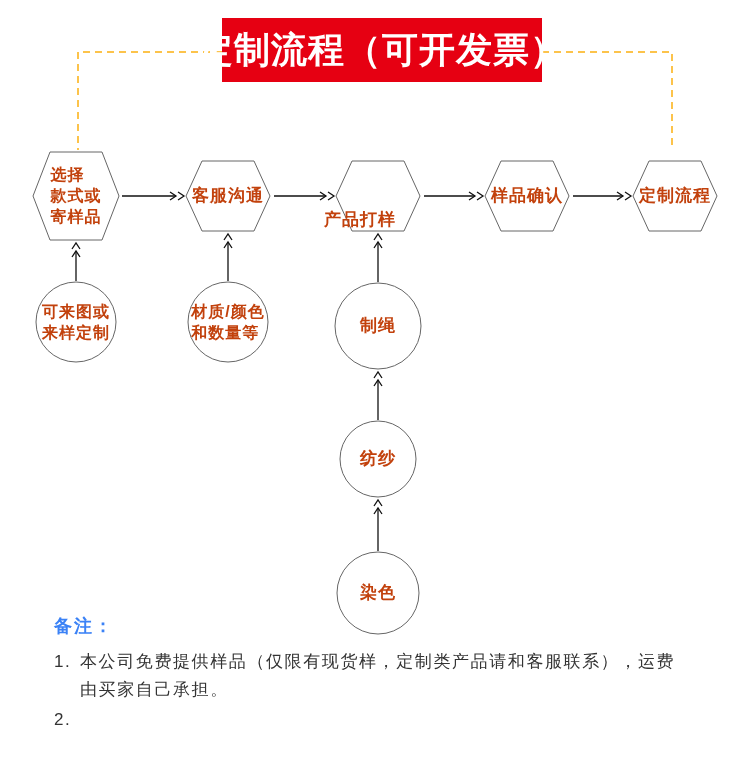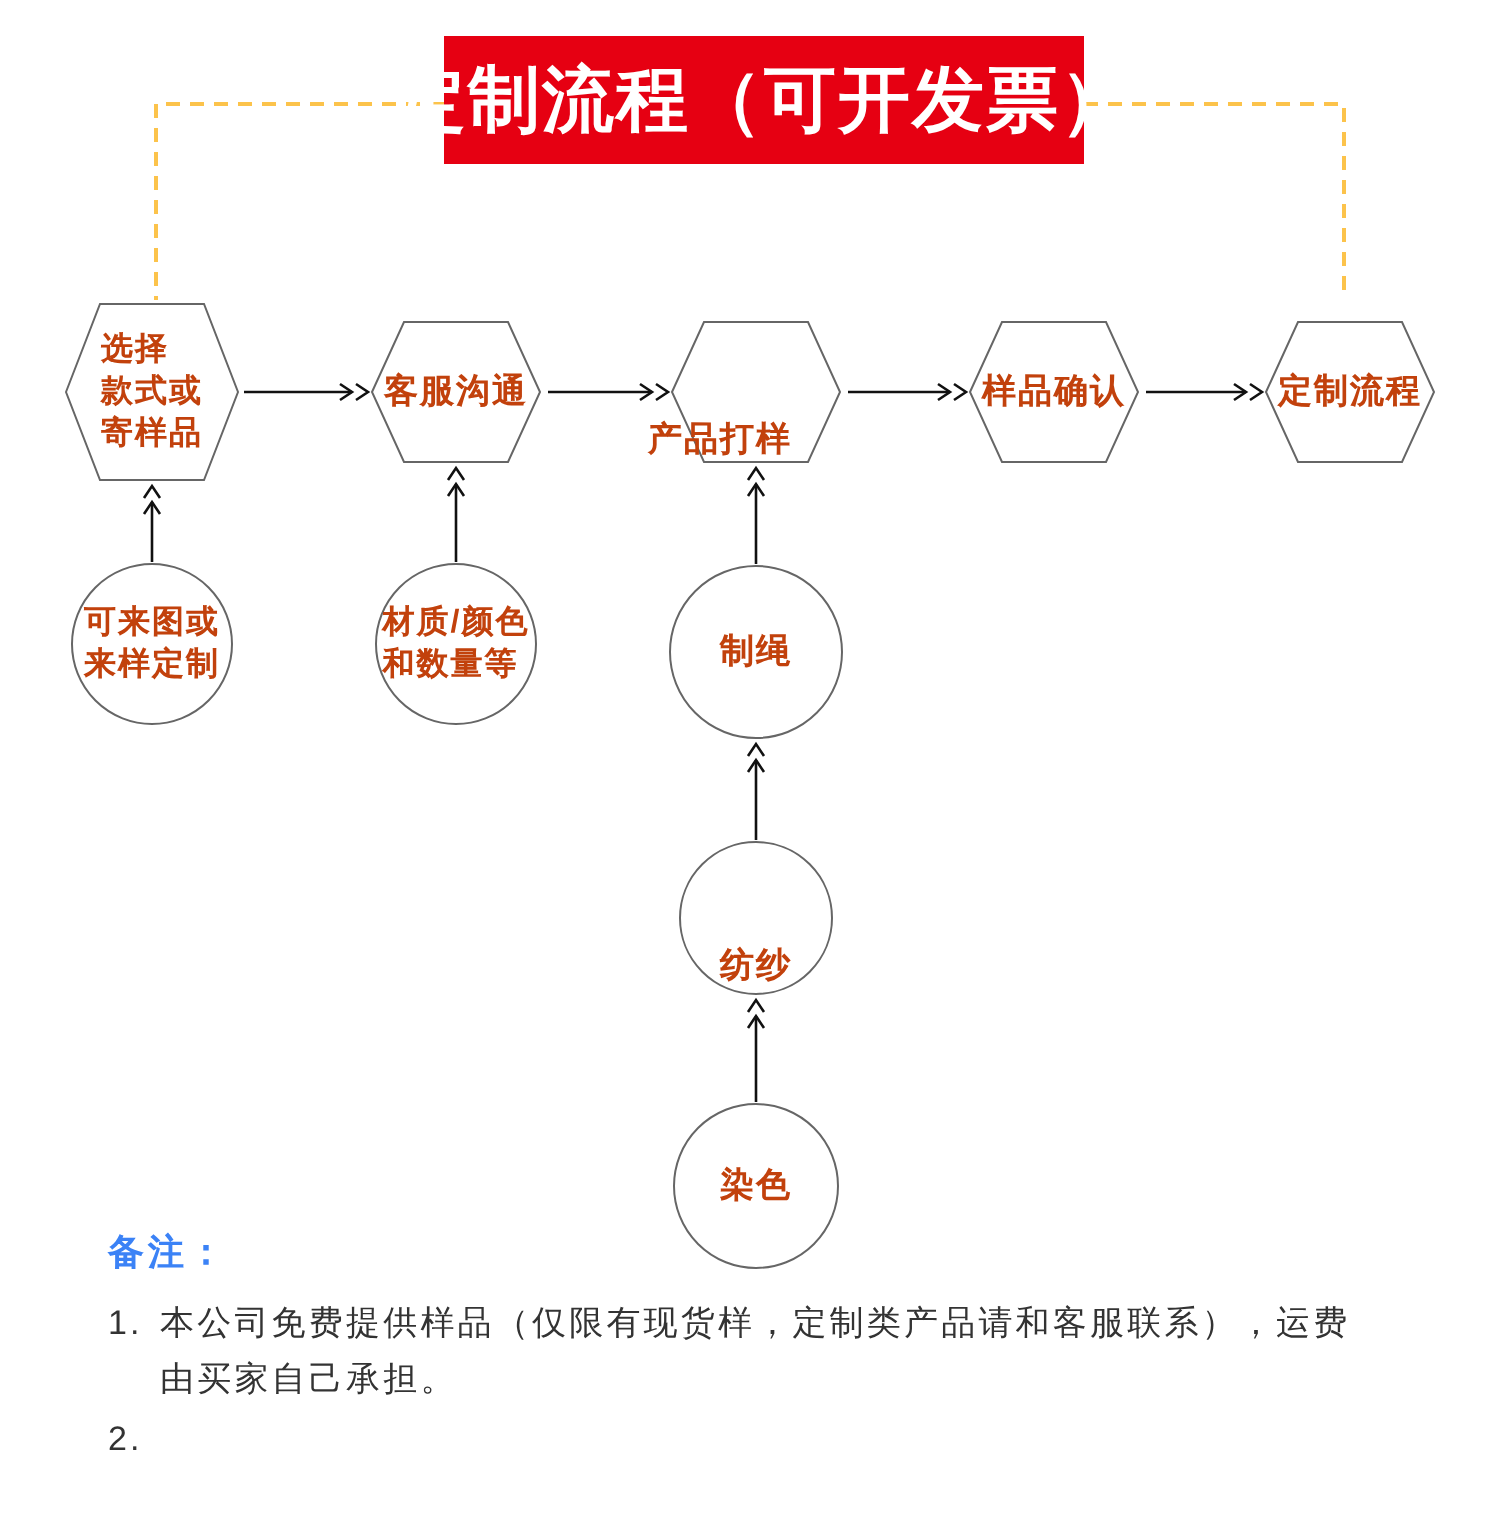--- a/index.html
+++ b/index.html
@@ -128,21 +128,21 @@
   <div class="node-label single" style="left:228px; top:196px;">客服沟通</div>
   <div class="node-label single" style="left:360px; top:196px;margin-top:24px;">产品打样</div>
   <div class="node-label single" style="left:527px; top:196px;">样品确认</div>
   <div class="node-label single" style="left:675px; top:196px;">定制流程</div>
 
   <div class="node-label" style="left:228px; top:322px;">材质/颜色
 和数量等</div>
   <div class="node-label" style="left:76px; top:322px;">可来图或
 来样定制</div>
   <div class="node-label single" style="left:378px; top:326px;">制绳</div>
-  <div class="node-label single" style="left:378px; top:483px;">纺纱</div>
+  <div class="node-label single" style="left:378px; top:459px;">纺纱</div>
   <div class="node-label single" style="left:378px; top:593px;">染色</div>
 
   <div class="notes">
     <div class="notes-heading">备注：</div>
     <div class="note-item">
       <span class="note-num">1.</span>
       <span class="note-text">本公司免费提供样品（仅限有现货样，定制类产品请和客服联系），运费
 由买家自己承担。</span>
     </div>
     <div class="note-item">

